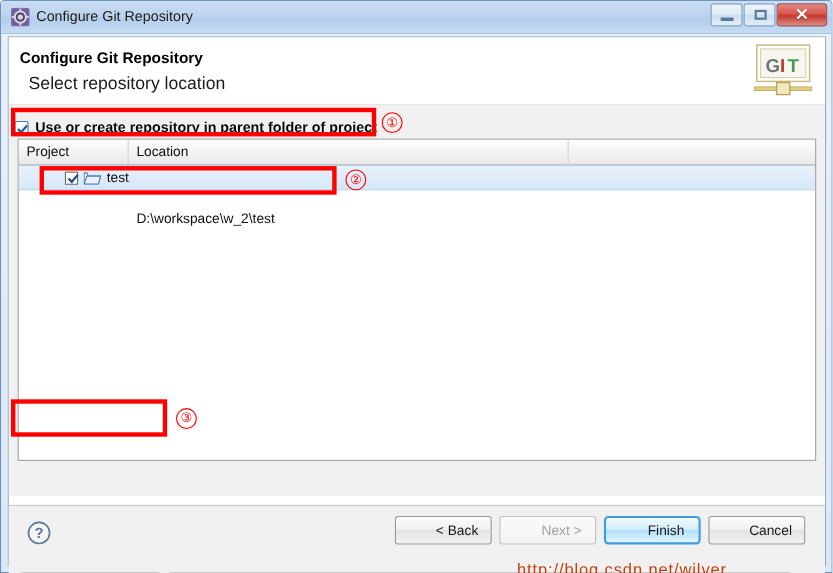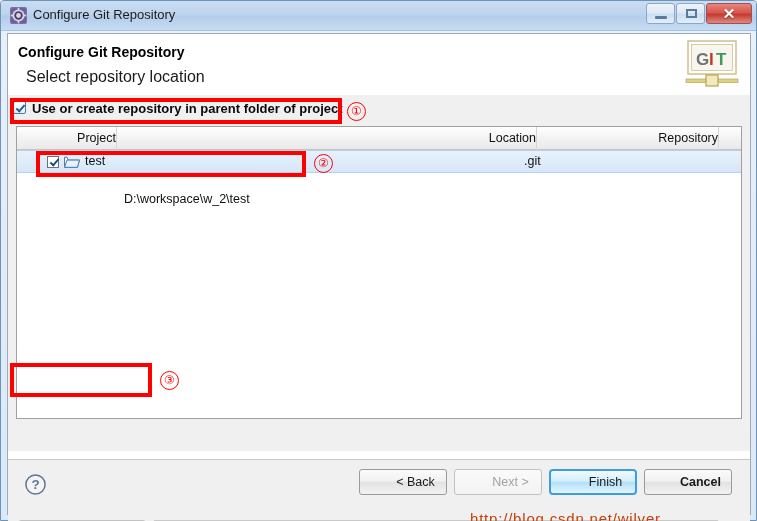--- a/index.html
+++ b/index.html
@@ -150,21 +150,21 @@
     width: 742px; height: 356px;
     background: #f0f0f0;
   }
 
   
   .chk-row {
     position: absolute;
     left: 5px; top: 6px;
     width: 330px; height: 22px;
     display: flex;
-    align-items: flex-start;
+    align-items: flex-end;
   }
   .chk-box {
     width: 13px; height: 13px;
     box-sizing: border-box;
     border: 1px solid #4a7ba8;
     border-radius: 2px;
     background: linear-gradient(180deg,#ffffff 0%, #e4eef8 100%);
     position: relative;
     flex: 0 0 auto;
   }
@@ -206,21 +206,20 @@
     top: 0;
     height: 40px;
     line-height: 22px;
     font-size: 12.5px;
     color: #101010;
     padding-left: 7px;
     box-sizing: border-box;
     border-right: 1px solid #d5d5d5;
     white-space: nowrap;
     overflow: hidden;
-    text-align: right;
   }
   .trow {
     position: relative;
     height: 21px;
     background: linear-gradient(180deg,#e8f1fb 0%, #d6e7f8 100%);
     border-top: 1px solid #b5d2ef;
     border-bottom: 1px solid #b5d2ef;
   }
   .cell {
     position: absolute;
@@ -322,21 +321,21 @@
   }
   .btn-back   { left: 351px; }
   .btn-next   { left: 446px; }
   .btn-finish {
     left: 541px;
     border: 2px solid #3c9ee0;
     border-radius: 4px;
     background: linear-gradient(180deg,#f2fbff 0%, #d4eefc 45%, #b3e0f8 52%, #e3f6ff 100%);
     font-weight: normal;
   }
-  .btn-cancel { left: 636px; font-weight: bold; }
+  .btn-cancel { left: 636px; }
 
   
   .watermark {
     position: absolute;
     left: 470px; top: 510px;
     font-size: 15px;
     color: #c2410c;
     font-family: Liberation Sans, sans-serif;
     letter-spacing: 0.8px;
     white-space: nowrap;
@@ -418,36 +417,34 @@
       <div class="body-area">
 
         <div class="chk-row">
           <span class="chk-box checked"></span>
           <span class="chk-label">Use or create repository in parent folder of project</span>
         </div>
 
         <div class="table-wrap">
           <div class="thead">
             <div class="th" style="left:0px;width:100px;">Project</div>
-            <div class="th" style="left:100px;width:400px;margin-left:20px;">Location</div>
-            <div class="th" style="left:500px;width:202px;">Repository</div>
+            <div class="th" style="left:100px;width:400px;">Location</div>
             <div class="th" style="left:702px;width:22px;border-right:none;"></div>
           </div>
 
           <div class="trow">
-            <div class="cell" style="left:0px;width:100px;padding-left:30px;">
+            <div class="cell" style="left:12px;width:100px;padding-left:30px;">
               <span class="row-chk checked"></span>
               <svg class="folder-icon" viewBox="0 0 16 13">
                 <path d="M0.5 2.2 L0.5 12.3 L13.4 12.3 L15.5 5.1 L4.2 5.1 L3.0 2.2 Z" fill="#ffffff" stroke="#4a7bb5" stroke-width="1"></path>
                 <path d="M0.5 12.3 L3.0 5.1 L15.5 5.1 L13.4 12.3 Z" fill="#e8f2fc" stroke="#4a7bb5" stroke-width="1"></path>
               </svg>
               <span class="row-proj">test</span>
             </div>
             <div class="cell" style="left:100px;width:400px;padding-left:7px;margin-top:38px;">D:\workspace\w_2\test</div>
-            <div class="cell" style="left:500px;width:202px;padding-left:7px;">.git</div>
           </div>
         </div>
 
         <div class="create-strip">
           <div class="btn btn-create disabled">Create Repository</div>
           <div class="path-field" title=""></div>
 
         </div>
 
       </div>

